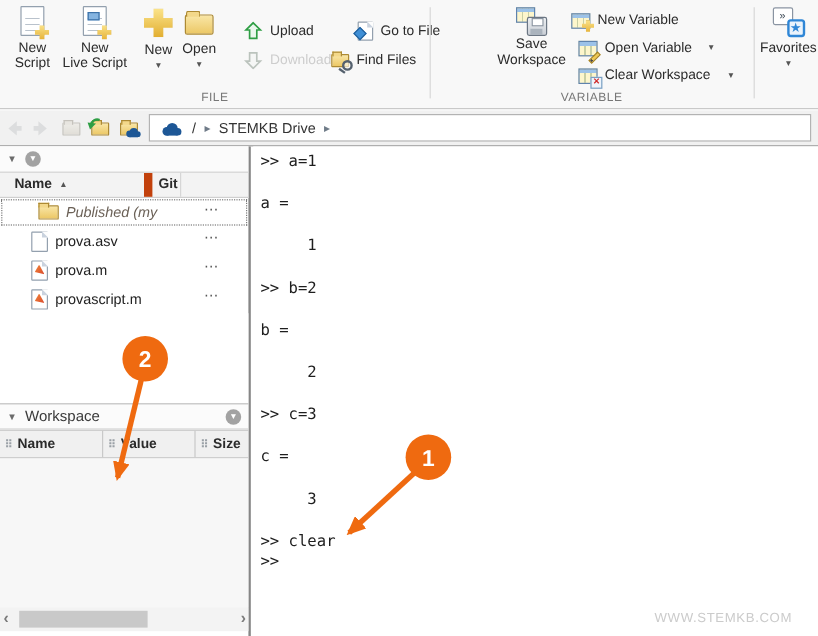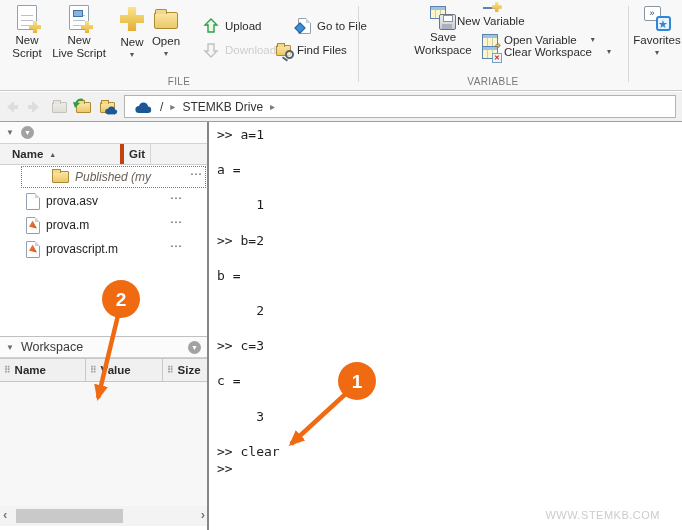--- a/index.html
+++ b/index.html
@@ -59,25 +59,25 @@
   .crumb-box .path { font-size:12px; color:#333; }
 
   
   .leftcol { position:absolute; left:0; top:122px; width:209px; height:408px; background:#fff; border-right:2px solid #868686; }
   .panel-header { position:relative; height:22px; background:#fbfbfb; border-bottom:1px solid #d2d2d2; display:flex; align-items:center; padding:0 6px; }
   .panel-header .tri { font-size:8px; color:#6b6b6b; margin-right:7px; }
   .panel-header .ttl { font-size:12.5px; color:#3a3a3a; flex:1; }
   .circle-btn { width:13px; height:13px; border-radius:50%; background:#a2a2a2; color:#fff; font-size:7px; line-height:13px; text-align:center; }
   .cf-thead { display:flex; height:21px; background:#f3f3f3; border-bottom:1px solid #cfcfcf; align-items:center; font-size:11.5px; font-weight:bold; color:#2b2b2b; }
   .cf-thead .c-name { width:120px; padding-left:12px; display:flex; align-items:center; gap:6px; }
-  .cf-thead .c-git { width:30px; border-left:4px solid #c2410c; padding-left:5px; height:100%; display:flex; align-items:center; }
+  .cf-thead .c-git { width:30px; border-left:7px solid #c2410c; padding-left:5px; height:100%; display:flex; align-items:center; }
   .cf-thead .c-rest { flex:1; border-left:1px solid #d6d6d6; height:100%; }
   .sort-tri { font-size:7px; color:#555; }
   .file-row { position:relative; height:24px; display:flex; align-items:center; font-size:12px; color:#222; }
-  .file-row.selected { outline:1px dotted #7a7a7a; outline-offset:-2px;margin-left:20px; }
+  .file-row.selected { outline:1px dotted #7a7a7a; outline-offset:-2px; }
   .file-row .dots { position:absolute; left:170px; top:2px; color:#555; font-size:12px; letter-spacing:1px; }
   .fi { position:relative; margin-left:26px; margin-right:6px; }
   .fi-folder { width:17px; height:12px; background:linear-gradient(#f9e6a6,#ecc866); border:1px solid #ad8a33; border-radius:1px; margin-left:32px; }
   .fi-folder::before { content:""; position:absolute; top:-3px; left:-1px; width:7px; height:3px; background:#f3d88a; border:1px solid #ad8a33; border-bottom:none; }
   .fi-page { width:14px; height:17px; background:#fff; border:1px solid #93a0ae; border-radius:1px; }
   .fi-page::before { content:""; position:absolute; top:-1px; right:-1px; border-left:5px solid #c9d2de; border-top:5px solid #fdfdfd; }
   .fi-m { width:14px; height:17px; background:#fff; border:1px solid #93a0ae; border-radius:1px; }
   .fi-m::before { content:""; position:absolute; top:-1px; right:-1px; border-left:5px solid #c9d2de; border-top:5px solid #fdfdfd; }
   .fi-m::after { content:""; position:absolute; left:2px; top:3px; width:8px; height:8px; background:linear-gradient(135deg,#f0863a,#d9472b); clip-path:polygon(45% 0,100% 100%,0 78%); }
   .name-italic { font-style:italic; color:#6b6157; }
@@ -169,34 +169,34 @@
 
     <div class="rbtn" style="left:412px; width:62px;">
       <span style="position:relative; width:26px; height:25px;">
         <span class="grid-ic" style="position:absolute; left:0; top:1px;"></span>
         <span class="floppy" style="position:absolute; right:0; bottom:0;"></span>
       </span>
       <span class="lbl" style="margin-top:1px;">Save</span>
       <span class="lbl">Workspace</span>
     </div>
 
-    <div class="rrow" style="left:457px; top:7px;flex-direction:column;">
+    <div class="rrow" style="left:476px; top:7px;">
       <span class="grid-ic">
           <span class="mini-plus"></span>
         </span>
       <span class="lbl">New Variable</span>
     </div>
     <div class="rrow" style="left:482px; top:30px;">
       <span class="grid-ic">
           <span class="mini-pencil"></span>
         </span>
       <span class="lbl">Open Variable</span>
       <span class="caret" style="margin:0 0 0 8px;">▾</span>
     </div>
-    <div class="rrow" style="left:482px; top:42px;">
+    <div class="rrow" style="left:482px; top:53px;">
       <span class="grid-ic">
           <span class="mini-x">✕</span>
         </span>
       <span class="lbl">Clear Workspace</span>
       <span class="caret" style="margin:0 0 0 9px;">▾</span>
     </div>
 
     <div class="section-label" style="left:358px; width:270px;">VARIABLE</div>
     <div class="rdivider" style="left:628px;"></div>
 

